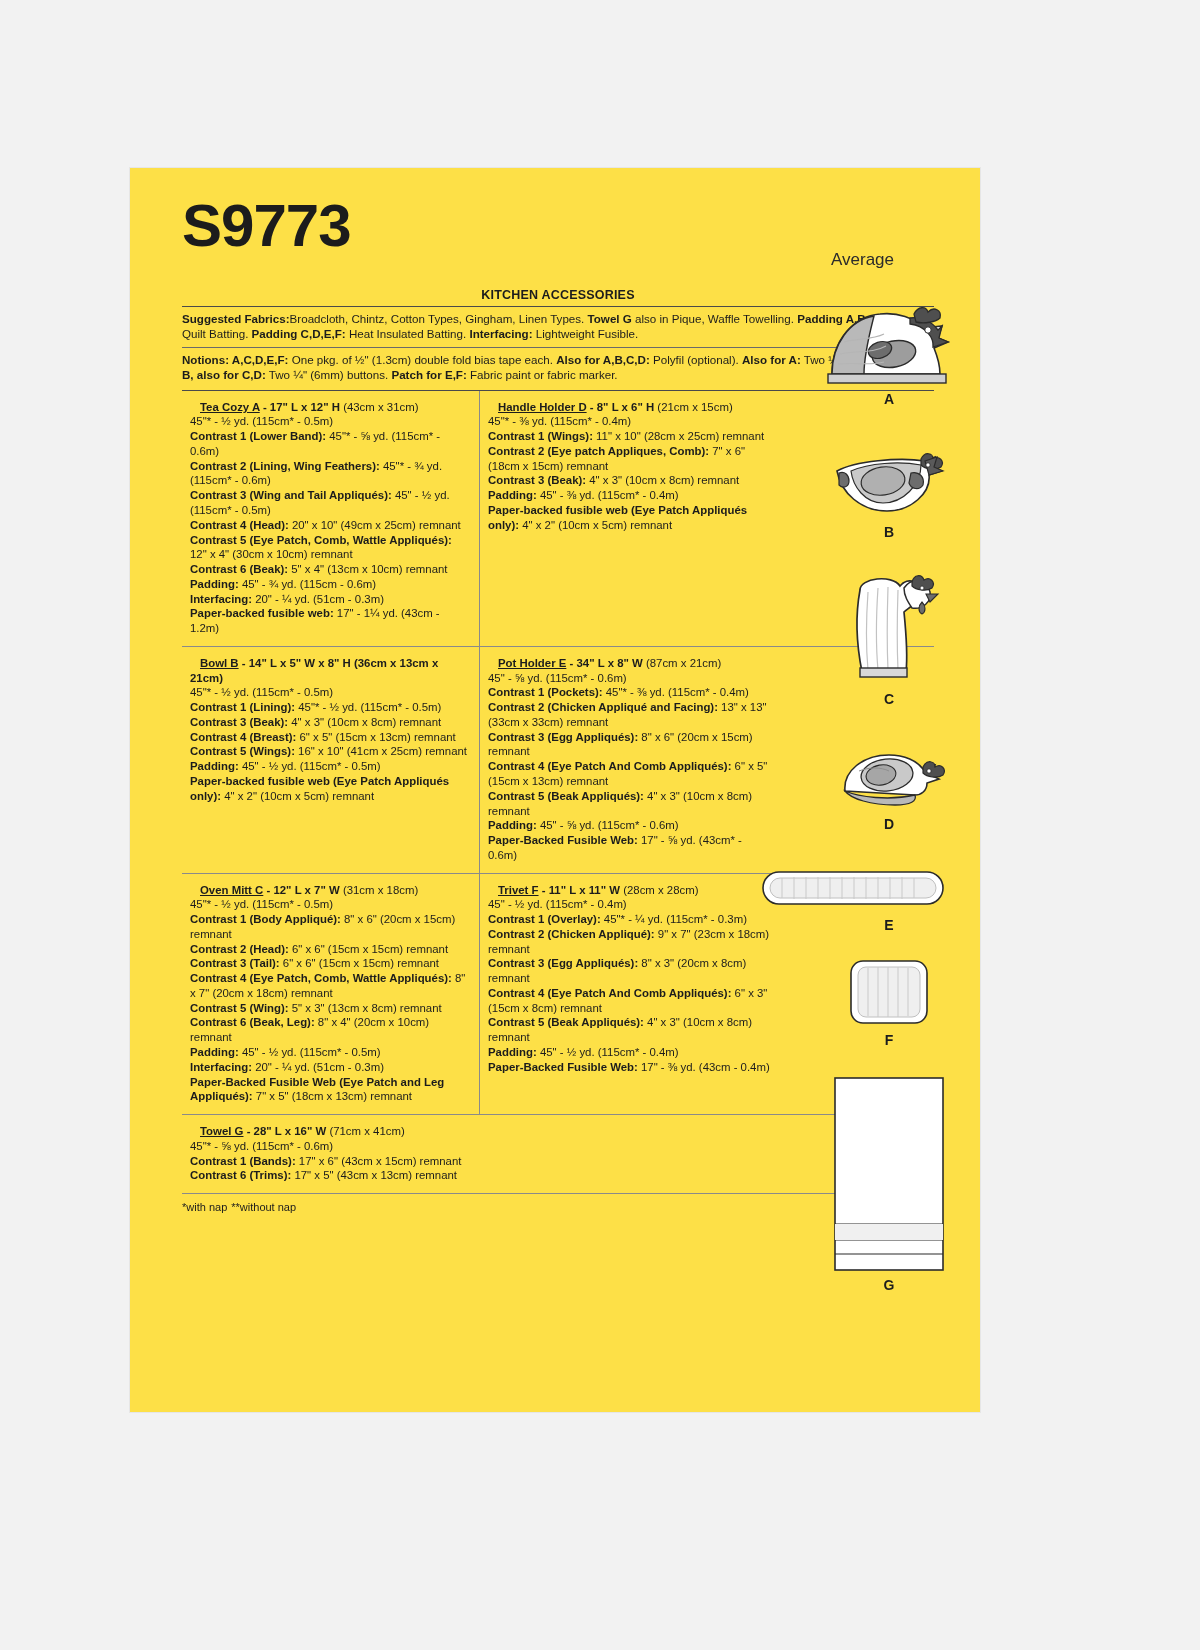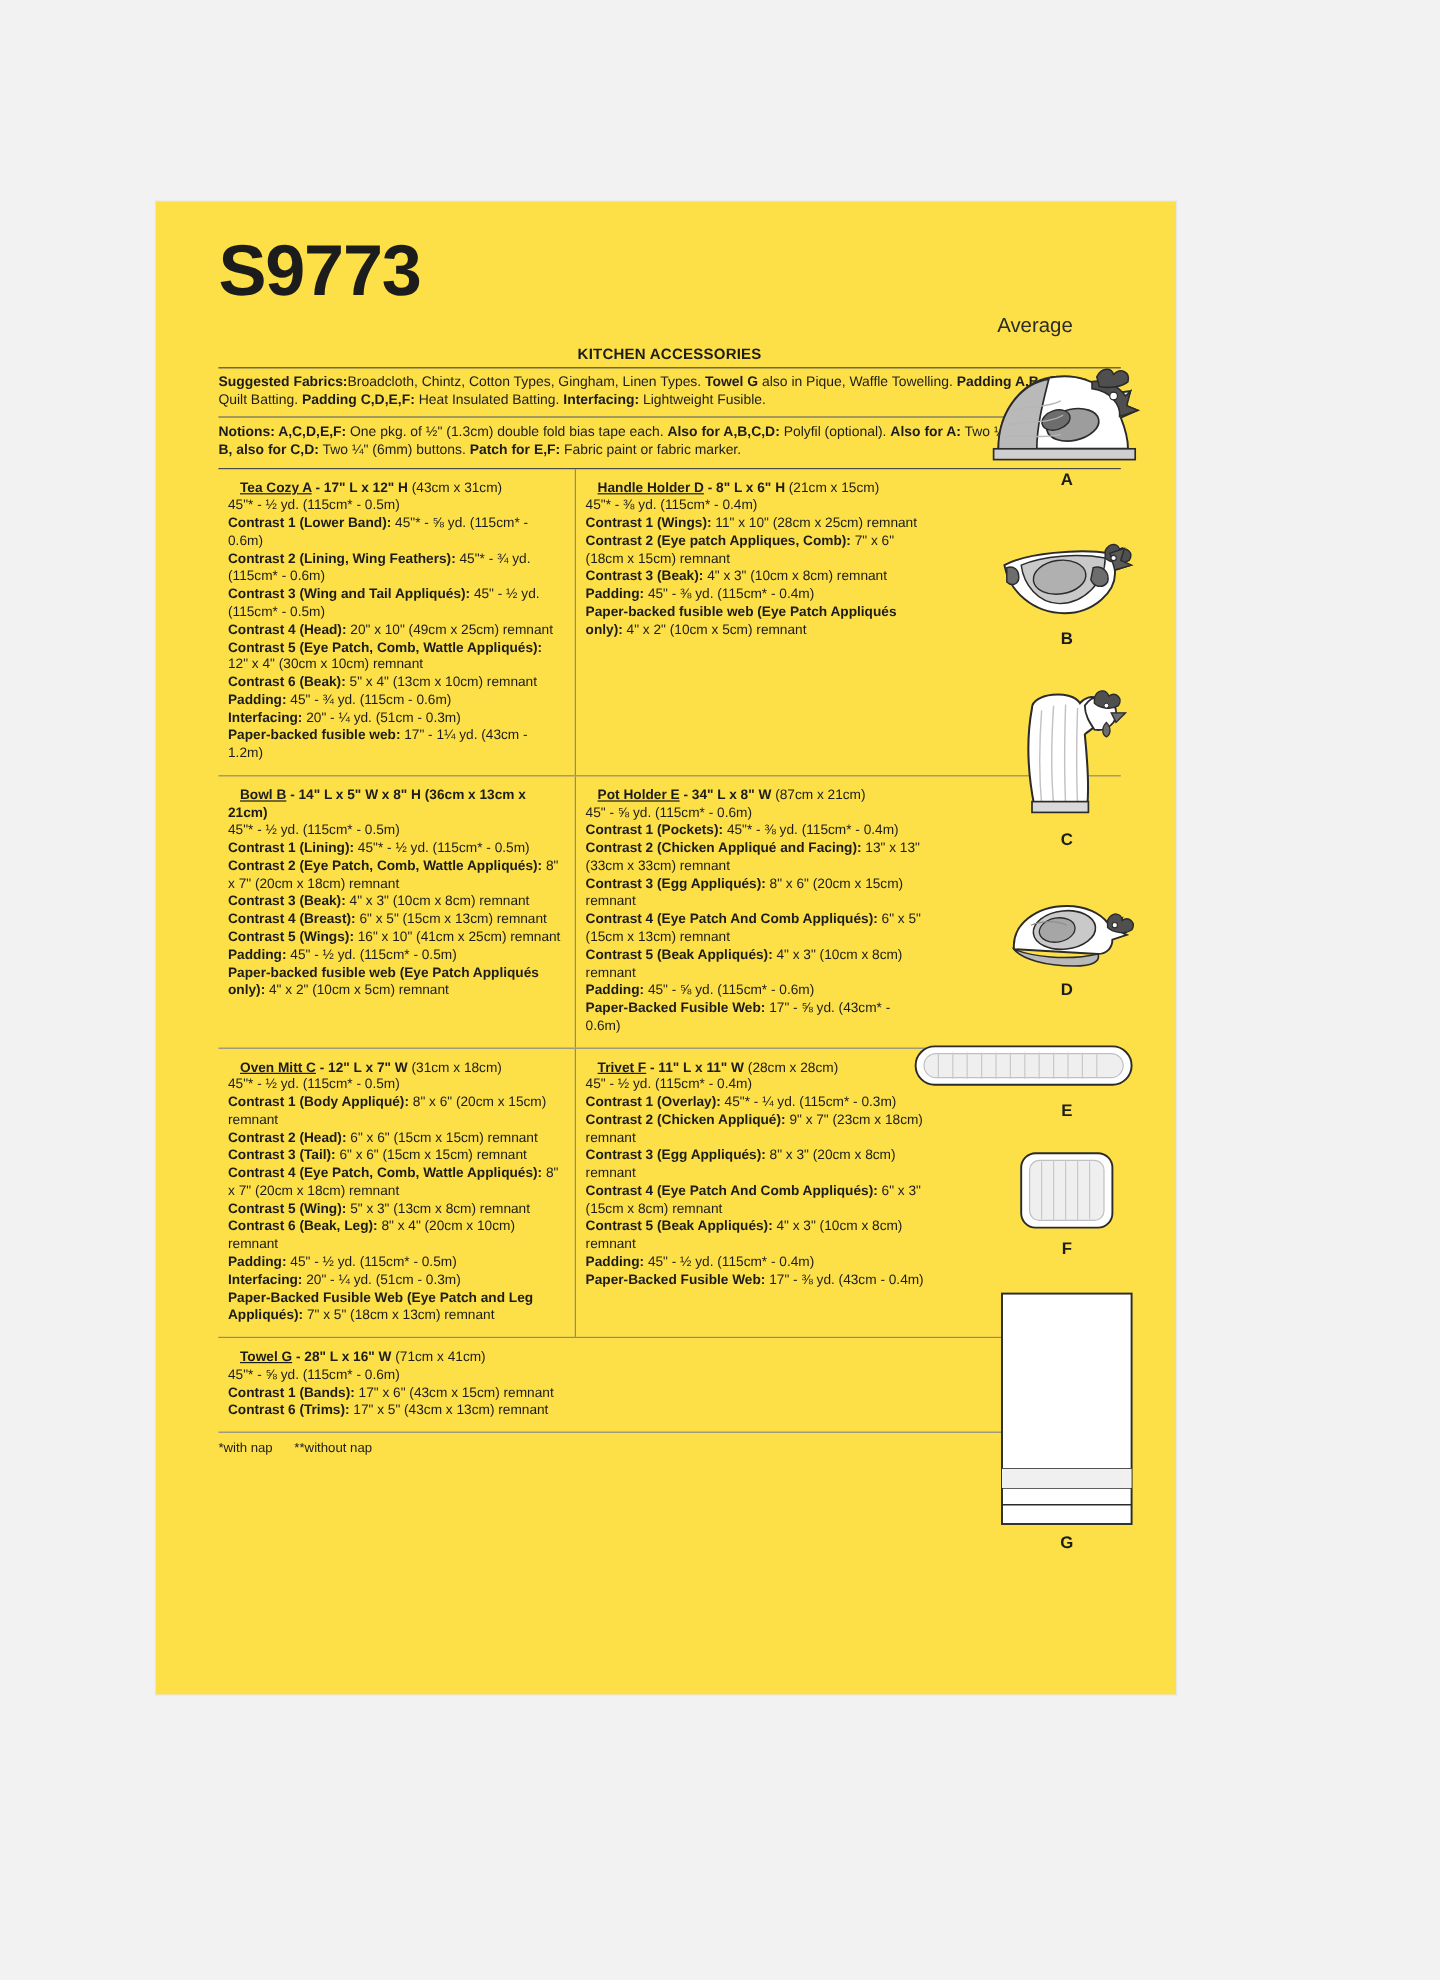--- a/index.html
+++ b/index.html
@@ -24,21 +24,21 @@
 
   
   .hdr{position:relative;height:86px;}
   .patno{
     position:absolute;left:0;top:-6px;
     font-size:60px;font-weight:bold;letter-spacing:-1px;
     color:#1c1c1c;line-height:1;
     font-family:"Liberation Sans", sans-serif;
   }
   .diff{
-    position:absolute;right:40px;top:60px;
+    position:absolute;right:40px;top:48px;
     font-size:17px;color:#2b2b2b;
   }
 
   .cat{
     font-size:12.5px;font-weight:bold;color:#1c1c1c;
     letter-spacing:.2px;
     padding-bottom:4px;
     text-align:center;
   }
   .rule{border-top:1.4px solid #4a4a4a;}
@@ -68,21 +68,21 @@
   .cell .title{font-weight:bold;}
   .cell .title .u{text-decoration:underline;margin-left:10px;}
   .cell .ln{display:block;}
   .cell .ln b{font-weight:bold;}
 
   .footnote{
     border-top:1px solid #8a8a8a;
     padding-top:7px;margin-top:0;
     font-size:11px;color:#1c1c1c;
   }
-  .footnote span{margin-right:18px;}
+  .footnote span{margin-right:4px;}
 
   
   .views{
     position:absolute;left:612px;top:86px;width:190px;
   }
   .view{position:relative;text-align:center;}
   .view .lbl{
     font-size:14px;font-weight:bold;color:#1c1c1c;
     margin-top:3px;
   }
@@ -134,21 +134,20 @@
             <span class="ln"><b>Contrast 3 (Beak):</b> 4" x 3" (10cm x 8cm) remnant</span>
             <span class="ln"><b>Padding:</b> 45" - ⅜ yd. (115cm* - 0.4m)</span>
             <span class="ln"><b>Paper-backed fusible web (Eye Patch Appliqués only):</b> 4" x 2" (10cm x 5cm) remnant</span>
           </div>
         </div>
         <div class="row">
           <div class="cell left">
             <span class="ln title"><span class="u">Bowl B</span> - 14" L x 5" W x 8" H<span style="font-weight:bold"> (36cm x 13cm x 21cm)</span></span>
             <span class="ln">45"* - ½ yd. (115cm* - 0.5m)</span>
             <span class="ln"><b>Contrast 1 (Lining):</b> 45"* - ½ yd. (115cm* - 0.5m)</span>
-            <span class="ln"><b>Contrast 2 (Eye Patch, Comb, Wattle Appliqués):</b> 8" x 7" (20cm x 18cm) remnant</span>
             <span class="ln"><b>Contrast 3 (Beak):</b> 4" x 3" (10cm x 8cm) remnant</span>
             <span class="ln"><b>Contrast 4 (Breast):</b> 6" x 5" (15cm x 13cm) remnant</span>
             <span class="ln"><b>Contrast 5 (Wings):</b> 16" x 10" (41cm x 25cm) remnant</span>
             <span class="ln"><b>Padding:</b> 45" - ½ yd. (115cm* - 0.5m)</span>
             <span class="ln"><b>Paper-backed fusible web (Eye Patch Appliqués only):</b> 4" x 2" (10cm x 5cm) remnant</span>
           </div>
           <div class="cell right">
             <span class="ln title"><span class="u">Pot Holder E</span> - 34" L x 8" W<span style="font-weight:normal"> (87cm x 21cm)</span></span>
             <span class="ln">45" - ⅝ yd. (115cm* - 0.6m)</span>
             <span class="ln"><b>Contrast 1 (Pockets):</b> 45"* - ⅜ yd. (115cm* - 0.4m)</span>

